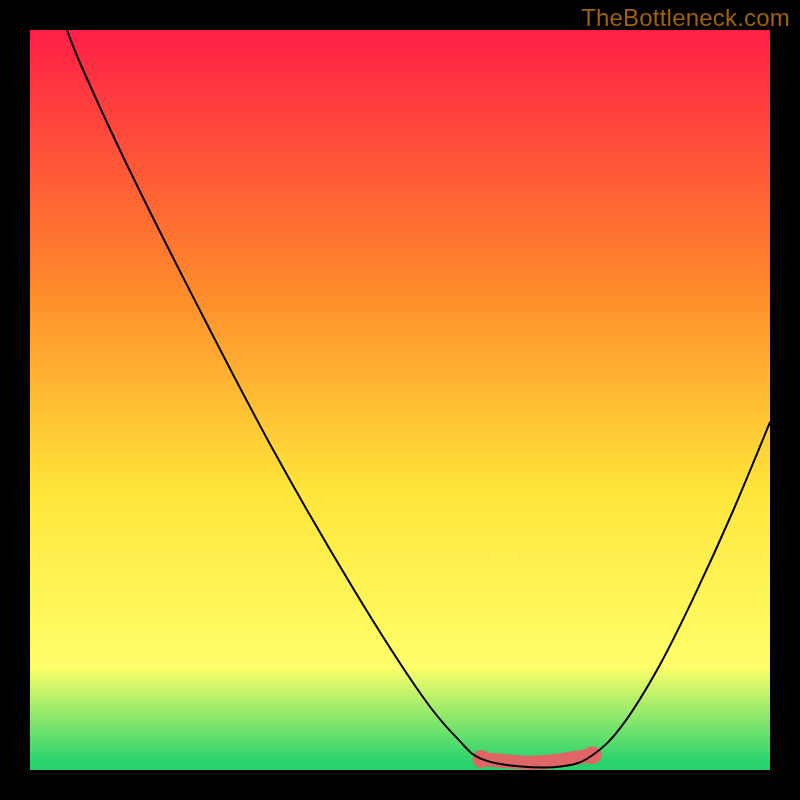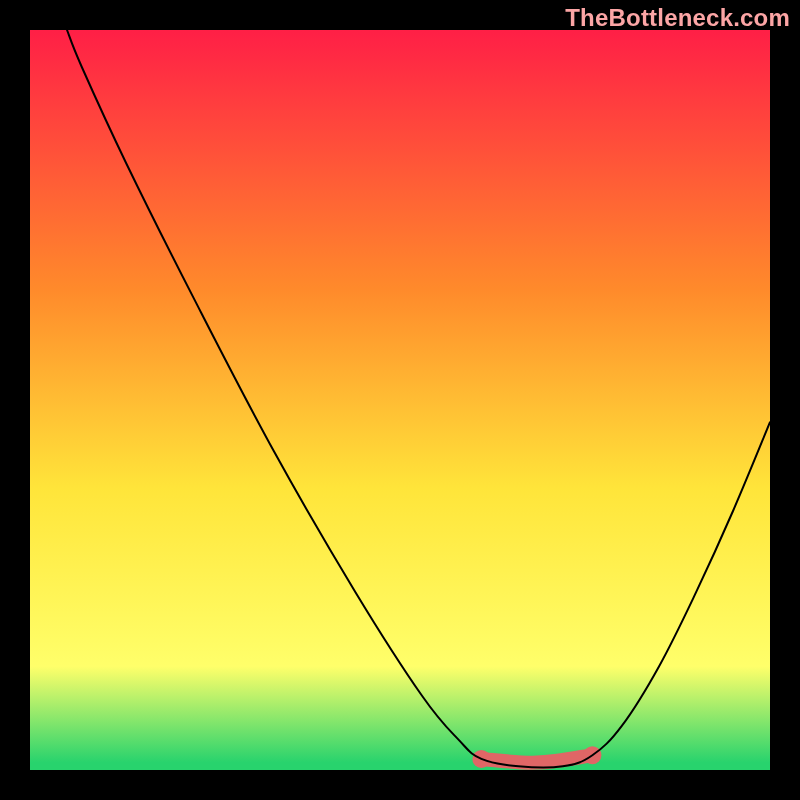--- a/index.html
+++ b/index.html
@@ -14,23 +14,23 @@
   .frame {
     position: relative;
     width: 800px;
     height: 800px;
     background: #000;
   }
   .watermark {
     position: absolute;
     top: 4px;
     right: 10px;
-    color: #fca5a5;
+    color: #a16207;
     font-size: 24px;
-    font-weight: 700;
+    font-weight: 400;
     letter-spacing: 0.2px;
     pointer-events: none;
   }
   .plot {
     position: absolute;
     left: 30px;
     top: 30px;
     width: 740px;
     height: 740px;
   }

